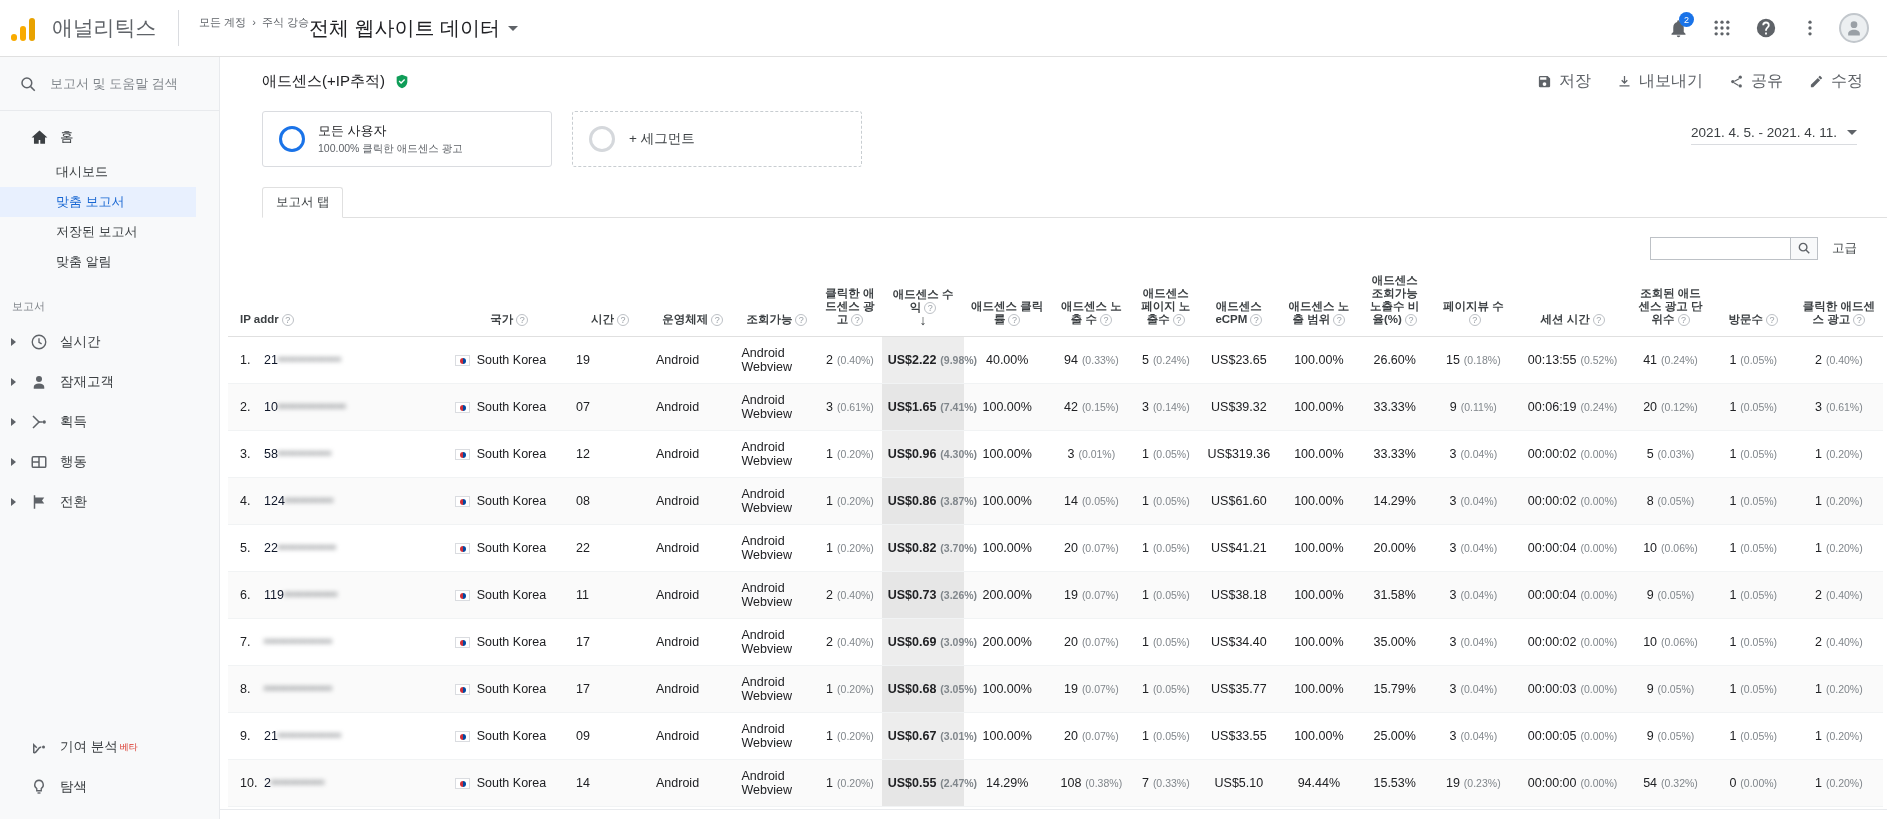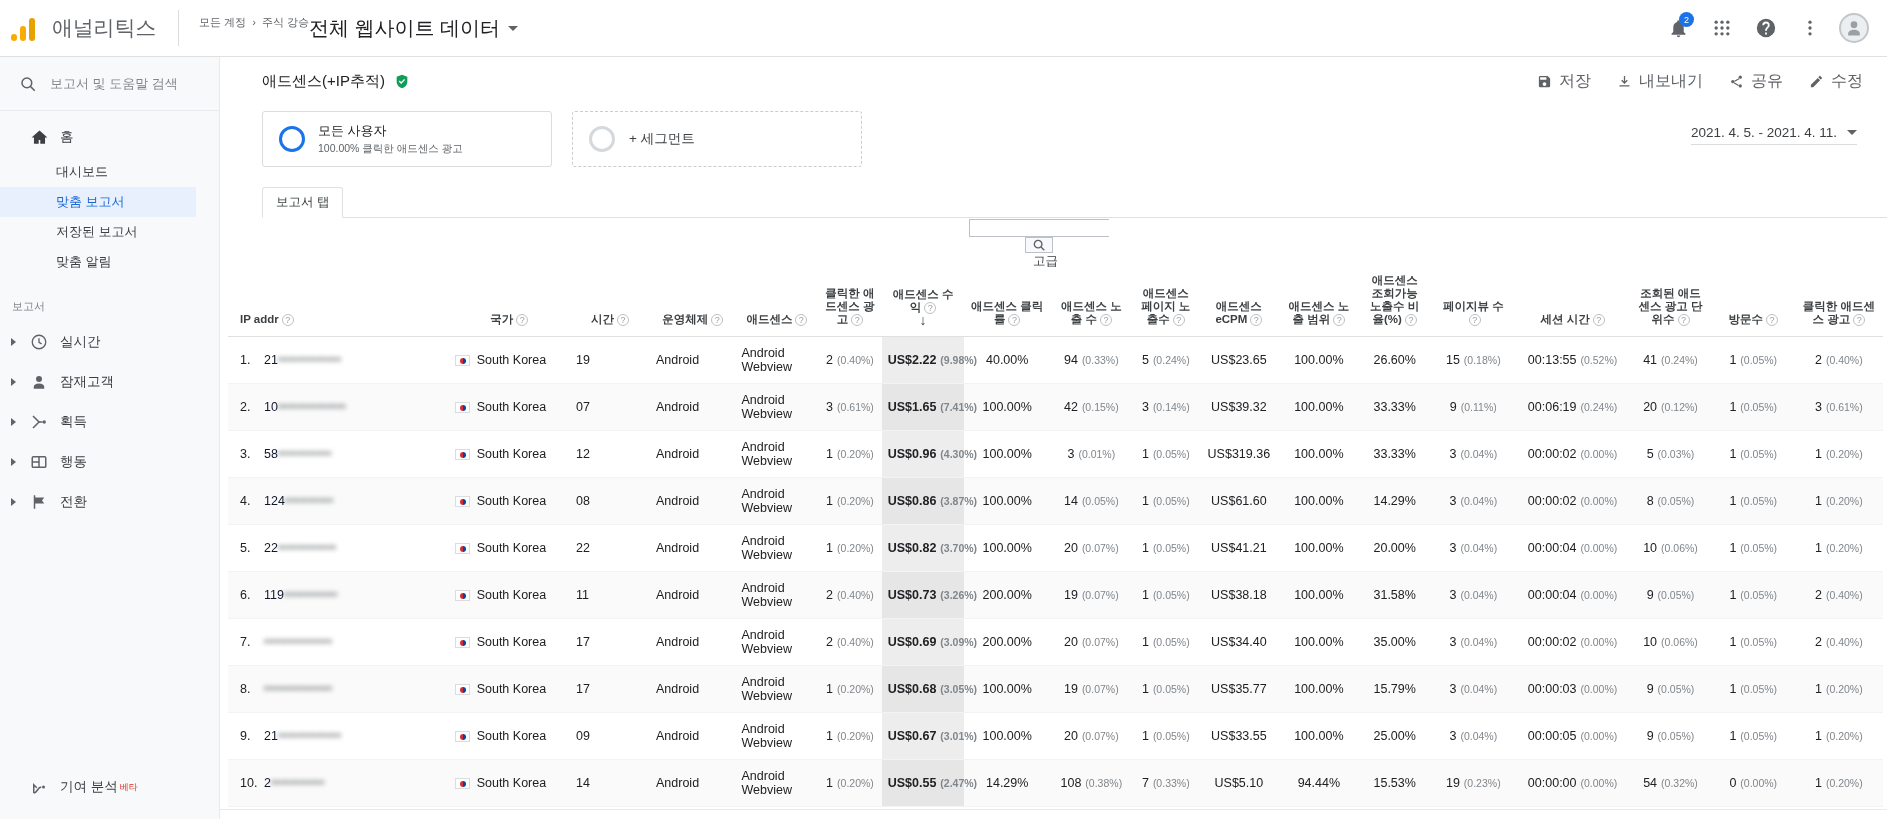--- a/index.html
+++ b/index.html
@@ -71,21 +71,21 @@
   .seg-text { padding-left: 13px; }
   .seg-title { font-size: 13px; color: #202124; }
   .seg-sub { font-size: 10.5px; color: #5f6368; margin-top: 2px; }
   .seg-plus { padding-left: 14px; font-size: 13.5px; color: #3c4043; }
   #daterange { position: absolute; right: 30px; top: 14px; display: flex; align-items: center; font-size: 13.5px; color: #3c4043; cursor: pointer; border-bottom: 1px solid #dadce0; padding-bottom: 4px;}
   #daterange .tri { margin-left: 10px; border-left: 5px solid transparent; border-right: 5px solid transparent; border-top: 5px solid #5f6368; }
   
   #tabs { margin: 20px 0 0 42px; border-bottom: 1px solid #e0e0e0; width: 1625px; height: 31px; display: flex; align-items: flex-end;}
   .tab { border: 1px solid #e0e0e0; border-bottom: 1px solid #fff; background: #fff; padding: 6px 13px; font-size: 12.5px; color: #3c4043; border-radius: 3px 3px 0 0; cursor: pointer; margin-bottom: -1px;}
   
-  #table-tools { height: 44px; display: flex; align-items: center; justify-content: flex-end; padding-right: 30px; margin-top: 8px; flex-direction: column;}
+  #table-tools { height: 44px; display: flex; align-items: center; justify-content: flex-end; padding-right: 30px; margin-top: 8px;}
   #tbl-search { width: 140px; height: 23px; border: 1px solid #bdc1c6; border-right: none; background: #fff;}
   #tbl-search input { width: 100%; height: 100%; border: none; outline: none; padding-left: 5px; font-size: 12px; font-family: inherit;}
   #tbl-search-btn { width: 28px; height: 23px; border: 1px solid #bdc1c6; background: #f8f9fa; display:flex; align-items:center; justify-content:center; cursor: pointer; color: #5f6368;}
   #adv-link { margin-left: 14px; font-size: 12.5px; color: #3c4043; cursor: pointer;}
   
   #tbl-wrap { padding: 0 0 0 0; }
   table { border-collapse: collapse; width: 1655px; margin-left: 8px; table-layout: fixed;}
   thead th { vertical-align: bottom; padding: 4px 6px 10px 6px; font-size: 11.5px; font-weight: bold; color: #3c4043; line-height: 13px; border-bottom: 1px solid #e0e0e0; text-align: center;}
   thead th.lead { text-align: left; padding-left: 12px;}
   .qm { display: inline-block; width: 12px; height: 12px; border: 1px solid #bdc1c6; border-radius: 50%; color: #9aa0a6; font-size: 9px; line-height: 10px; text-align: center; font-weight: normal; vertical-align: middle; margin-left: 3px;}
@@ -282,20 +282,30 @@
       <span class="arrow"></span>
       <span class="nic">
         <svg width="18" height="18" viewBox="0 0 24 24" fill="none" stroke="#5f6368" stroke-width="2">
             <path d="M5 20c5 0 5-8 10-8"></path>
             <path d="M5 20V9l4 4"></path>
             <circle cx="18" cy="12" r="2" fill="#5f6368" stroke="none"></circle>
           </svg>
       </span>
       <span class="nlabel">기여 분석</span>
       <span class="beta-tag">베타</span>
+    </div>
+    <div class="nav-item">
+      <span class="arrow"></span>
+      <span class="nic">
+        <svg width="18" height="18" viewBox="0 0 24 24" fill="none" stroke="#5f6368" stroke-width="1.8">
+            <path d="M12 3a6 6 0 0 0-3 11v3h6v-3a6 6 0 0 0-3-11z"></path>
+            <path d="M10 20h4"></path>
+          </svg>
+      </span>
+      <span class="nlabel">탐색</span>
     </div>
   </div>
 </div>
 
 <div id="main">
 
   <div id="report-head">
     <span id="report-title">애드센스(+IP추적)</span>
     <span class="shield">
       <svg width="16" height="17" viewBox="0 0 24 24" fill="#0f9d58">
@@ -391,21 +401,21 @@
           <col style="width:60px">
       <col style="width:60px">
           <col style="width:64px">
     </colgroup>
     <thead>
       <tr>
         <th class="lead"><span>IP addr</span><span class="qm">?</span></th>
         <th><span>국가</span><span class="qm">?</span></th>
         <th><span>시간</span><span class="qm">?</span></th>
         <th><span>운영체제</span><span class="qm">?</span></th>
-        <th><span>애드센스</span><span class="qm">?</span></th>
+        <th><span>조회가능</span><span class="qm">?</span></th>
         <th><span>클릭한 애드센스 광고</span><span class="qm">?</span></th>
         <th><span>애드센스 수익</span><span class="qm">?</span><span class="sortarrow">↓</span></th>
         <th><span>애드센스 클릭률</span><span class="qm">?</span></th>
         <th><span>애드센스 노출 수</span><span class="qm">?</span></th>
         <th><span>애드센스 페이지 노출수</span><span class="qm">?</span></th>
         <th><span>애드센스 eCPM</span><span class="qm">?</span></th>
         <th><span>애드센스 노출 범위</span><span class="qm">?</span></th>
         <th><span>애드센스 조회가능 노출수 비율(%)</span><span class="qm">?</span></th>
         <th><span>페이지뷰 수</span><span class="qm">?</span></th>
         <th><span>세션 시간</span><span class="qm">?</span></th>

